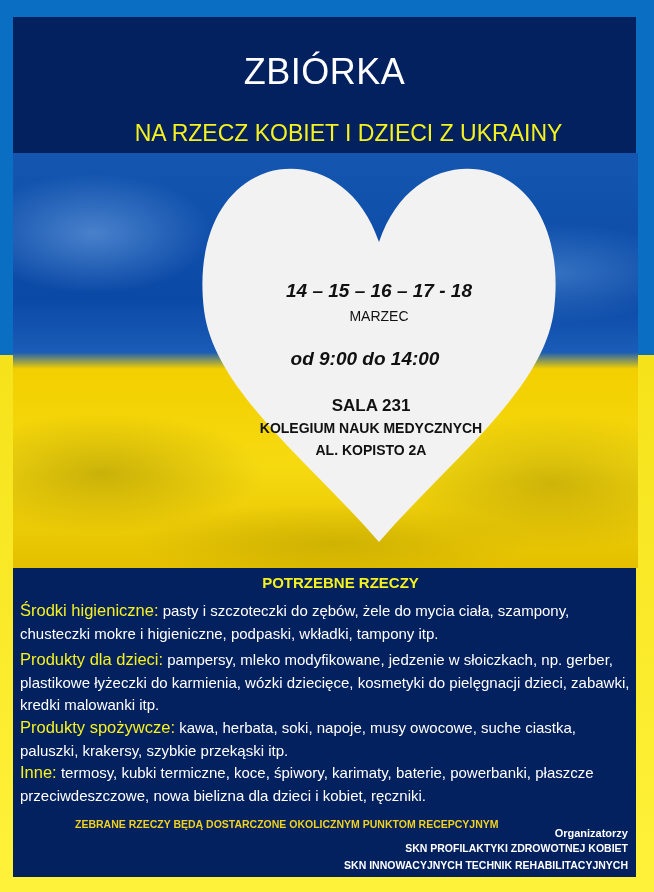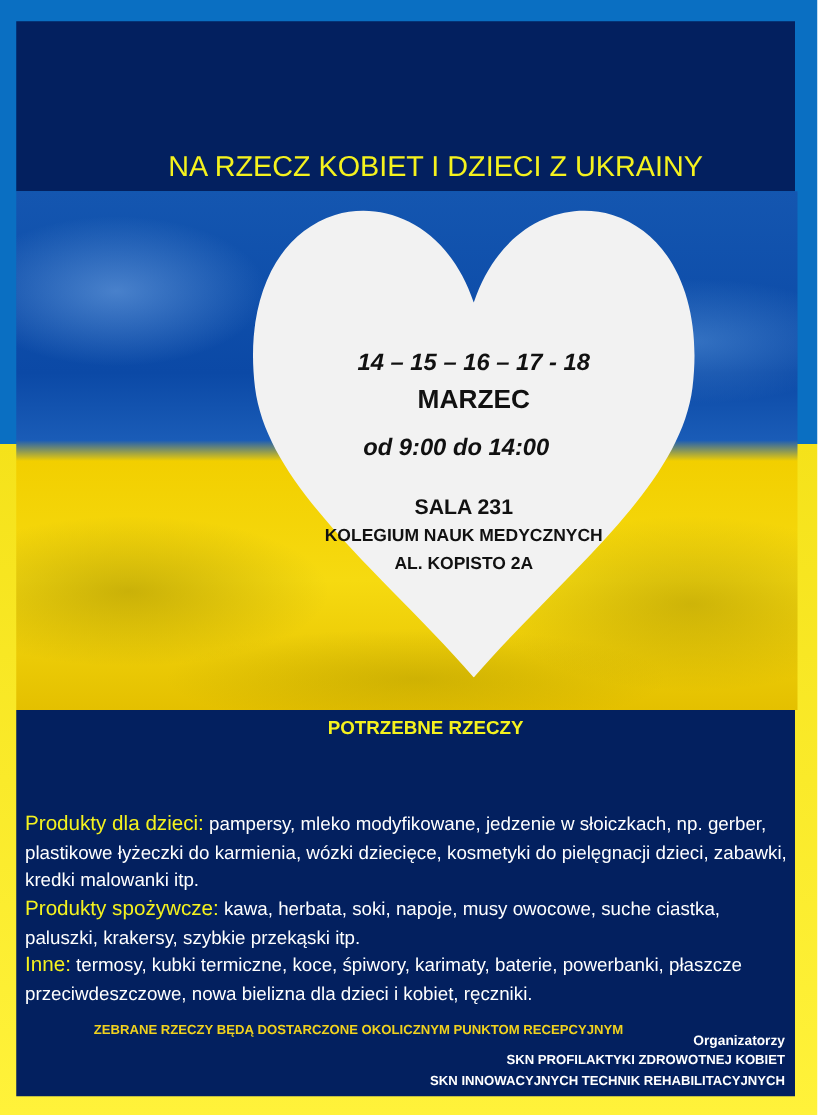--- a/index.html
+++ b/index.html
@@ -21,21 +21,21 @@
       radial-gradient(ellipse 140px 50px at 540px 120px, rgba(100,160,225,0.45), transparent),
       radial-gradient(ellipse 160px 60px at 90px 320px, rgba(150,130,0,0.45), transparent),
       radial-gradient(ellipse 160px 70px at 540px 330px, rgba(150,130,0,0.40), transparent),
       radial-gradient(ellipse 200px 40px at 320px 390px, rgba(160,140,0,0.35), transparent),
       linear-gradient(to bottom, #1456b0 0%, #0b49a6 35%, #1a5cb7 48%, #f2cf00 52%, #f6da10 75%, #e4c000 100%);
   }
   .heart-wrap { position:absolute; left:198px; top:160px; width:362px; height:382px; }
   .heart-wrap svg { position:absolute; left:0; top:0; }
   .heart-text { position:absolute; left:0; top:0; width:100%; text-align:center; color:#111; }
   .dates { position:absolute; top:120px; width:100%; font-size:19px; font-style:italic; font-weight:bold;text-align:center; }
-  .month { position:absolute; top:148px; width:100%; font-size:21px; font-weight:bold; }
+  .month { position:absolute; top:148px; width:100%; font-size:14px; font-weight:normal; }
   .hours { position:absolute; top:188px; left:-14px; width:100%; font-size:19px; font-style:italic; font-weight:bold; }
   .room { position:absolute; top:236px; left:-8px; width:100%; font-size:17px; font-weight:bold; }
   .college { position:absolute; top:260px; left:-8px; width:100%; font-size:14px; font-weight:bold; }
   .address { position:absolute; top:282px; left:-8px; width:100%; font-size:14px; font-weight:bold; }
   .needs {
     position:absolute; left:13px; top:568px; width:623px; height:309px;
     background:#03205f; color:#ffffff;
   }
   .needs-title { position:absolute; top:6px; left:0; width:100%; text-align:center; color:#f5f21e; font-weight:bold; font-size:15px;padding-left:16px; }
   .cat { position:absolute; left:7px; width:610px; font-size:15px; line-height:22.5px; }
@@ -46,20 +46,21 @@
   .org { position:absolute; right:8px; color:#ffffff; font-weight:bold; font-size:10.5px; }
   .org-label { top:259px; font-weight:bold; font-size:11px; }
   .org1 { top:274px; } .org2 { top:291px; }
 </style>
 </head>
 <body>
 
 <div class="poster">
 
   <div class="header">
+    <div class="title">ZBIÓRKA</div>
     <div class="subtitle">NA RZECZ KOBIET I DZIECI Z UKRAINY</div>
   </div>
 
   <div class="flag"></div>
 
   <div class="heart-wrap">
     <svg width="362" height="382" viewBox="0 0 362 382">
       <path d="M181 82 C 160 20, 110 0, 70 12 C 20 28, -2 85, 6 150 C 16 230, 110 300, 181 382 C 252 300, 346 230, 356 150 C 364 85, 342 28, 292 12 C 252 0, 202 20, 181 82 Z" fill="#f2f2f2"></path>
     </svg>
     <div class="heart-text">
@@ -68,20 +69,24 @@
       <div class="hours">od 9:00 do 14:00</div>
       <div class="room">SALA 231</div>
       <div class="college">KOLEGIUM NAUK MEDYCZNYCH</div>
       <div class="address">AL. KOPISTO 2A</div>
     </div>
   </div>
 
   <div class="needs">
     <div class="needs-title">POTRZEBNE  RZECZY</div>
 
+    <div class="cat cat1">
+      <span class="label">Środki higieniczne:</span>
+      <span class="items">pasty i szczoteczki do zębów, żele do mycia ciała, szampony, chusteczki mokre i higieniczne, podpaski, wkładki, tampony itp.</span>
+    </div>
     <div class="cat cat2">
       <span class="label">Produkty dla dzieci:</span>
       <span class="items">pampersy, mleko modyfikowane, jedzenie w słoiczkach, np. gerber, plastikowe łyżeczki do karmienia, wózki dziecięce, kosmetyki do pielęgnacji dzieci, zabawki, kredki malowanki itp.</span>
     </div>
     <div class="cat cat3">
       <span class="label">Produkty spożywcze:</span>
       <span class="items">kawa, herbata, soki, napoje, musy owocowe, suche ciastka, paluszki, krakersy, szybkie przekąski itp.</span>
     </div>
     <div class="cat cat4">
       <span class="label">Inne:</span>

